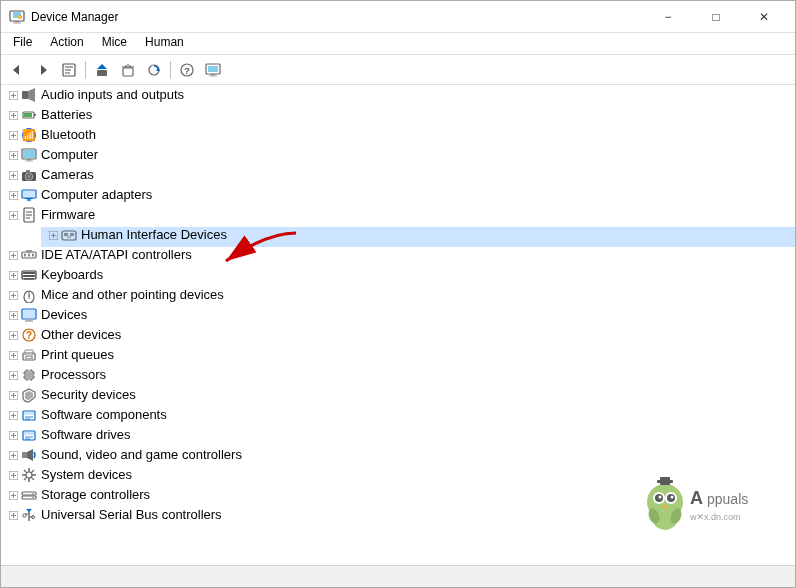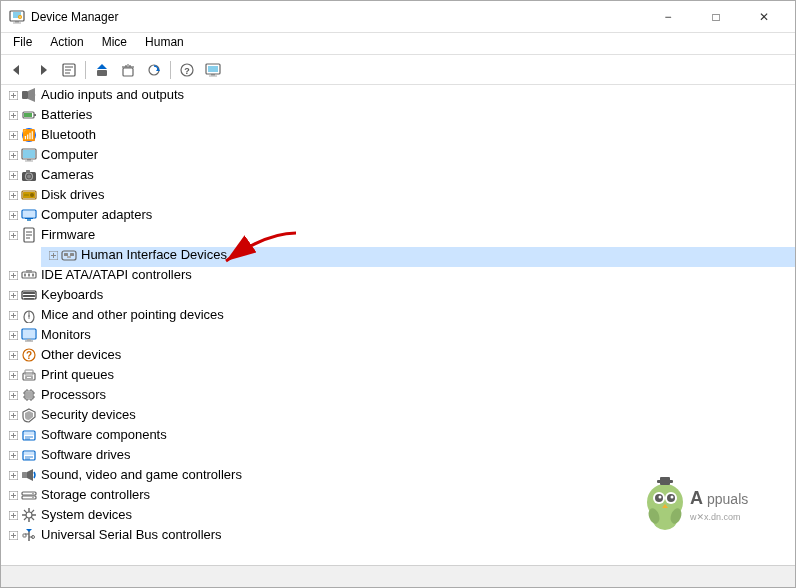--- a/index.html
+++ b/index.html
@@ -400,38 +400,20 @@
         <div class="tree-item">
           <div class="tree-expander">
             <svg width="9" height="9" viewBox="0 0 9 9">
               <rect x="0" y="0" width="9" height="9" fill="none" stroke="#888" stroke-width="1"></rect>
               <line x1="4.5" y1="2" x2="4.5" y2="7" stroke="#888" stroke-width="1"></line>
               <line x1="2" y1="4.5" x2="7" y2="4.5" stroke="#888" stroke-width="1"></line>
             </svg>
           </div>
           <div class="tree-icon">
             <svg width="16" height="16" viewBox="0 0 16 16">
-              <rect x="1" y="4" width="14" height="8" rx="1" fill="none" stroke="#996600" stroke-width="1.2"></rect>
-              <rect x="2" y="5" width="12" height="6" rx="0.5" fill="#cc9900"></rect>
-              <circle cx="11" cy="8" r="2" fill="#886600"></circle>
-              <rect x="3" y="7" width="5" height="2" rx="0.5" fill="#aa8800"></rect>
-            </svg>
-          </div>
-          <span class="tree-label">Disk drives</span>
-        </div>
-        <div class="tree-item">
-          <div class="tree-expander">
-            <svg width="9" height="9" viewBox="0 0 9 9">
-              <rect x="0" y="0" width="9" height="9" fill="none" stroke="#888" stroke-width="1"></rect>
-              <line x1="4.5" y1="2" x2="4.5" y2="7" stroke="#888" stroke-width="1"></line>
-              <line x1="2" y1="4.5" x2="7" y2="4.5" stroke="#888" stroke-width="1"></line>
-            </svg>
-          </div>
-          <div class="tree-icon">
-            <svg width="16" height="16" viewBox="0 0 16 16">
               <rect x="1" y="3" width="14" height="8" rx="1" fill="none" stroke="#0066cc" stroke-width="1.2"></rect>
               <rect x="2" y="4" width="12" height="6" fill="#cce5ff"></rect>
               <rect x="4" y="11" width="8" height="1" fill="#0066cc"></rect>
               <rect x="6" y="12" width="4" height="2" fill="#5599cc"></rect>
             </svg>
           </div>
           <span class="tree-label">Computer adapters</span>
         </div>
         <div class="tree-item">
           <div class="tree-expander">
@@ -532,21 +514,21 @@
             </svg>
           </div>
           <div class="tree-icon">
             <svg width="16" height="16" viewBox="0 0 16 16">
               <rect x="1" y="2" width="14" height="10" rx="1" fill="none" stroke="#0066cc" stroke-width="1.2"></rect>
               <rect x="2" y="3" width="12" height="8" fill="#cce5ff"></rect>
               <rect x="6" y="12" width="4" height="1.5" fill="#aaa"></rect>
               <rect x="4" y="13.5" width="8" height="1" fill="#888"></rect>
             </svg>
           </div>
-          <span class="tree-label">Monitors</span>
+          <span class="tree-label">Devices</span>
         </div>
         <div class="tree-item">
           <div class="tree-expander">
             <svg width="9" height="9" viewBox="0 0 9 9">
               <rect x="0" y="0" width="9" height="9" fill="none" stroke="#888" stroke-width="1"></rect>
               <line x1="4.5" y1="2" x2="4.5" y2="7" stroke="#888" stroke-width="1"></line>
               <line x1="2" y1="4.5" x2="7" y2="4.5" stroke="#888" stroke-width="1"></line>
             </svg>
           </div>
           <div class="tree-icon">
@@ -671,38 +653,20 @@
         <div class="tree-item">
           <div class="tree-expander">
             <svg width="9" height="9" viewBox="0 0 9 9">
               <rect x="0" y="0" width="9" height="9" fill="none" stroke="#888" stroke-width="1"></rect>
               <line x1="4.5" y1="2" x2="4.5" y2="7" stroke="#888" stroke-width="1"></line>
               <line x1="2" y1="4.5" x2="7" y2="4.5" stroke="#888" stroke-width="1"></line>
             </svg>
           </div>
           <div class="tree-icon">
             <svg width="16" height="16" viewBox="0 0 16 16">
-              <rect x="1" y="5" width="14" height="3" rx="1" fill="none" stroke="#666" stroke-width="1.2"></rect>
-              <rect x="1" y="9" width="14" height="3" rx="1" fill="none" stroke="#666" stroke-width="1.2"></rect>
-              <circle cx="12" cy="6.5" r="0.8" fill="#888"></circle>
-              <circle cx="12" cy="10.5" r="0.8" fill="#888"></circle>
-            </svg>
-          </div>
-          <span class="tree-label">Storage controllers</span>
-        </div>
-        <div class="tree-item">
-          <div class="tree-expander">
-            <svg width="9" height="9" viewBox="0 0 9 9">
-              <rect x="0" y="0" width="9" height="9" fill="none" stroke="#888" stroke-width="1"></rect>
-              <line x1="4.5" y1="2" x2="4.5" y2="7" stroke="#888" stroke-width="1"></line>
-              <line x1="2" y1="4.5" x2="7" y2="4.5" stroke="#888" stroke-width="1"></line>
-            </svg>
-          </div>
-          <div class="tree-icon">
-            <svg width="16" height="16" viewBox="0 0 16 16">
               <circle cx="8" cy="8" r="3" fill="none" stroke="#666" stroke-width="1.2"></circle>
               <line x1="8" y1="1" x2="8" y2="5" stroke="#666" stroke-width="1.5"></line>
               <line x1="8" y1="11" x2="8" y2="15" stroke="#666" stroke-width="1.5"></line>
               <line x1="1" y1="8" x2="5" y2="8" stroke="#666" stroke-width="1.5"></line>
               <line x1="11" y1="8" x2="15" y2="8" stroke="#666" stroke-width="1.5"></line>
               <line x1="3" y1="3" x2="5.8" y2="5.8" stroke="#666" stroke-width="1.2"></line>
               <line x1="10.2" y1="10.2" x2="13" y2="13" stroke="#666" stroke-width="1.2"></line>
               <line x1="13" y1="3" x2="10.2" y2="5.8" stroke="#666" stroke-width="1.2"></line>
               <line x1="5.8" y1="10.2" x2="3" y2="13" stroke="#666" stroke-width="1.2"></line>
             </svg>
@@ -712,20 +676,38 @@
         <div class="tree-item">
           <div class="tree-expander">
             <svg width="9" height="9" viewBox="0 0 9 9">
               <rect x="0" y="0" width="9" height="9" fill="none" stroke="#888" stroke-width="1"></rect>
               <line x1="4.5" y1="2" x2="4.5" y2="7" stroke="#888" stroke-width="1"></line>
               <line x1="2" y1="4.5" x2="7" y2="4.5" stroke="#888" stroke-width="1"></line>
             </svg>
           </div>
           <div class="tree-icon">
             <svg width="16" height="16" viewBox="0 0 16 16">
+              <rect x="1" y="5" width="14" height="3" rx="1" fill="none" stroke="#666" stroke-width="1.2"></rect>
+              <rect x="1" y="9" width="14" height="3" rx="1" fill="none" stroke="#666" stroke-width="1.2"></rect>
+              <circle cx="12" cy="6.5" r="0.8" fill="#888"></circle>
+              <circle cx="12" cy="10.5" r="0.8" fill="#888"></circle>
+            </svg>
+          </div>
+          <span class="tree-label">Storage controllers</span>
+        </div>
+        <div class="tree-item">
+          <div class="tree-expander">
+            <svg width="9" height="9" viewBox="0 0 9 9">
+              <rect x="0" y="0" width="9" height="9" fill="none" stroke="#888" stroke-width="1"></rect>
+              <line x1="4.5" y1="2" x2="4.5" y2="7" stroke="#888" stroke-width="1"></line>
+              <line x1="2" y1="4.5" x2="7" y2="4.5" stroke="#888" stroke-width="1"></line>
+            </svg>
+          </div>
+          <div class="tree-icon">
+            <svg width="16" height="16" viewBox="0 0 16 16">
               <line x1="8" y1="2" x2="8" y2="14" stroke="#666" stroke-width="1.5"></line>
               <polygon points="5,2 11,2 8,5" fill="#0066cc"></polygon>
               <line x1="4" y1="7" x2="8" y2="7" stroke="#666" stroke-width="1"></line>
               <rect x="2" y="7" width="3" height="3" rx="0.5" fill="none" stroke="#666" stroke-width="1"></rect>
               <line x1="8" y1="10" x2="12" y2="10" stroke="#666" stroke-width="1"></line>
               <circle cx="12" cy="10" r="1.5" fill="none" stroke="#666" stroke-width="1"></circle>
             </svg>
           </div>
           <span class="tree-label">Universal Serial Bus controllers</span>
         </div>

